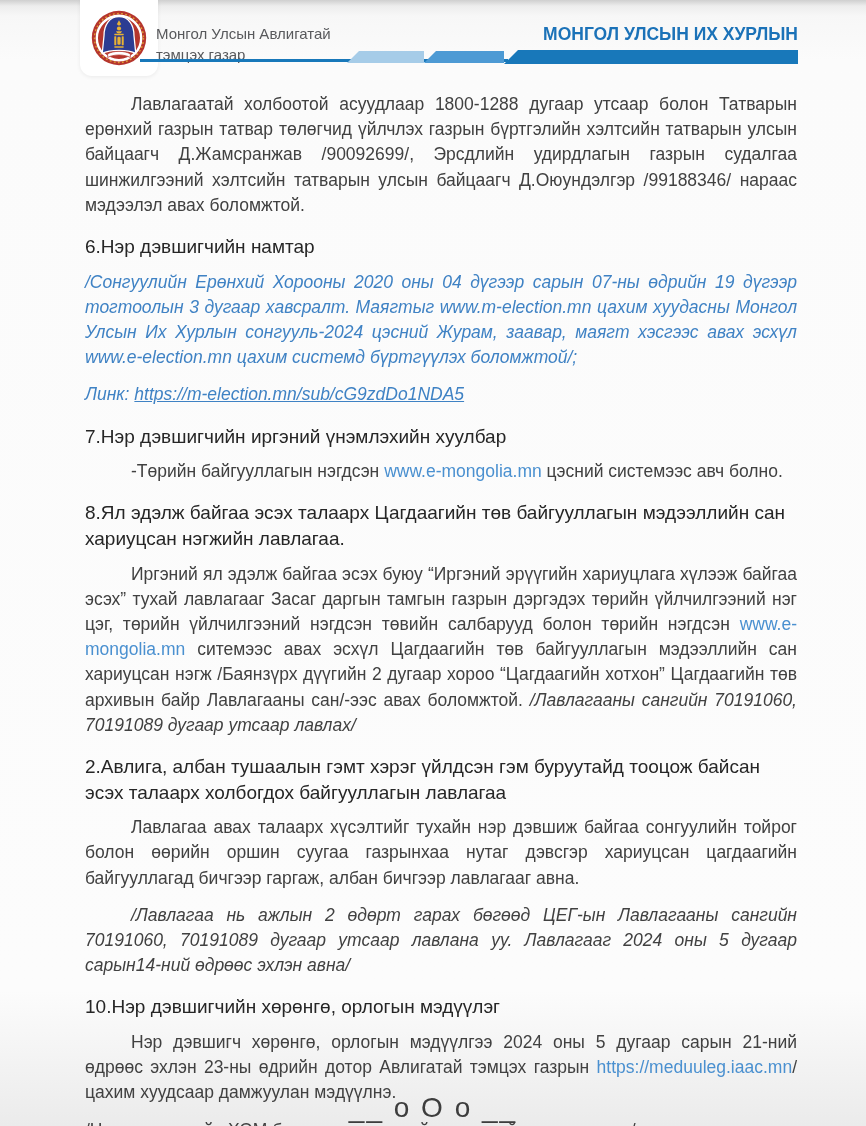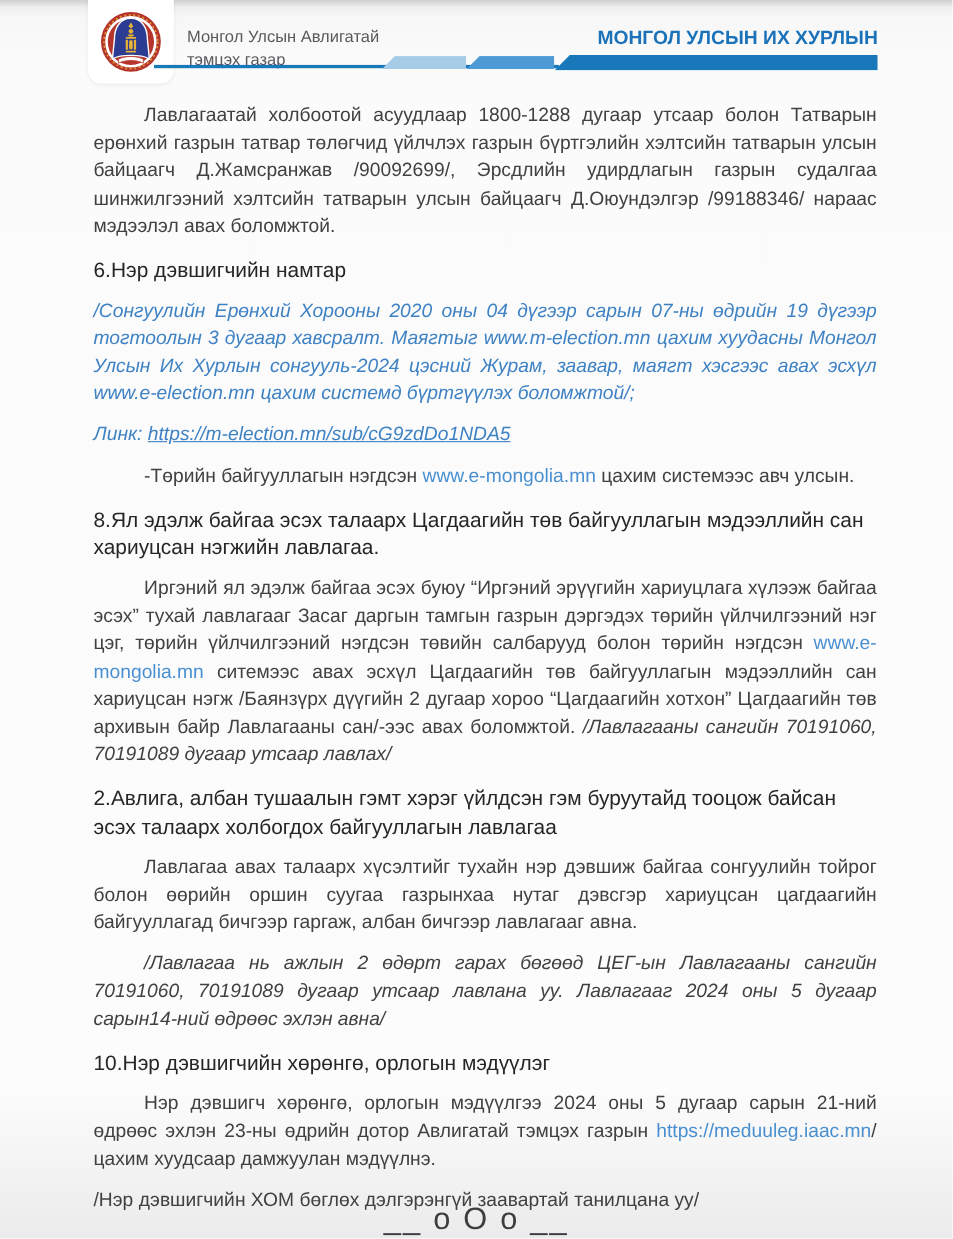--- a/index.html
+++ b/index.html
@@ -11,21 +11,21 @@
     background:linear-gradient(180deg,#cfcfcf 0px,#ededed 6px,#f7f7f7 16px,#fbfbfb 60px,#fcfcfc 88%,#ebebeb 100%);
   }
   
   .logo-panel{
     position:absolute;left:80px;top:0;width:78px;height:76px;
     background:#ffffff;border-radius:0 0 12px 12px;
     box-shadow:0 1px 4px rgba(0,0,0,.07);
   }
   .emblem{position:absolute;left:90px;top:9px;width:58px;height:58px;}
   .org-name{
-    position:absolute;left:170px;top:23px;
+    position:absolute;left:156px;top:23px;
     font-size:15px;line-height:1.4;color:#58595c;
   }
   .header-title{
     position:absolute;right:68px;top:7px;text-align:right;
     font-size:17.5px;font-weight:bold;line-height:1.3;color:#1b72b8;margin-top:16px;
   }
   .bar-line{position:absolute;left:140px;top:59px;width:368px;height:3px;background:#1878ba;}
   .bar-seg{position:absolute;top:51px;height:12px;}
   .seg1{left:347px;width:77px;background:#a6cce8;clip-path:polygon(12px 0,100% 0,100% 100%,0 100%);}
   .seg2{left:424px;width:80px;background:#4d9ad4;clip-path:polygon(12px 0,100% 0,100% 100%,0 100%);}
@@ -90,21 +90,22 @@
   </div>
 
   <main class="content">
 
     <p class="indent">Лавлагаатай холбоотой асуудлаар 1800-1288 дугаар утсаар болон Татварын ерөнхий газрын татвар төлөгчид үйлчлэх газрын бүртгэлийн хэлтсийн татварын улсын байцаагч Д.Жамсранжав /90092699/, Эрсдлийн удирдлагын газрын судалгаа шинжилгээний хэлтсийн татварын улсын байцаагч Д.Оюундэлгэр /99188346/ нараас мэдээлэл авах боломжтой.</p>
 
     <h2>6.Нэр дэвшигчийн намтар</h2>
     <p class="note">/Сонгуулийн Ерөнхий Хорооны 2020 оны 04 дүгээр сарын 07-ны өдрийн 19 дүгээр тогтоолын 3 дугаар хавсралт. Маягтыг www.m-election.mn цахим хуудасны Монгол Улсын Их Хурлын сонгууль-2024 цэсний Журам, заавар, маягт хэсгээс авах эсхүл www.e-election.mn цахим системд бүртгүүлэх боломжтой/;</p>
     <p><span class="note">Линк: </span><a class="note-link">https://m-election.mn/sub/cG9zdDo1NDA5</a></p>
 
-    <p class="indent"><span>-Төрийн байгууллагын нэгдсэн </span><a class="inline-link">www.e-mongolia.mn</a><span> цахим системээс авч улсын.</span></p>
+    <h2>7.Нэр дэвшигчийн иргэний үнэмлэхийн хуулбар</h2>
+    <p class="indent"><span>-Төрийн байгууллагын нэгдсэн </span><a class="inline-link">www.e-mongolia.mn</a><span> цэсний системээс авч болно.</span></p>
 
     <h2>8.Ял эдэлж байгаа эсэх талаарх Цагдаагийн төв байгууллагын мэдээллийн сан хариуцсан нэгжийн лавлагаа.</h2>
     <p class="indent"><span>Иргэний ял эдэлж байгаа эсэх буюу “Иргэний эрүүгийн хариуцлага хүлээж байгаа эсэх” тухай лавлагааг Засаг даргын тамгын газрын дэргэдэх төрийн үйлчилгээний нэг цэг, төрийн үйлчилгээний нэгдсэн төвийн салбарууд болон төрийн нэгдсэн </span><a class="inline-link">www.e-mongolia.mn</a><span> ситемээс авах эсхүл Цагдаагийн төв байгууллагын мэдээллийн сан хариуцсан нэгж /Баянзүрх дүүгийн 2 дугаар хороо “Цагдаагийн хотхон” Цагдаагийн төв архивын байр Лавлагааны сан/-ээс авах боломжтой. </span><span class="em-dark">/Лавлагааны сангийн 70191060, 70191089 дугаар утсаар лавлах/</span></p>
 
     <h2>2.Авлига, албан тушаалын гэмт хэрэг үйлдсэн гэм буруутайд тооцож байсан эсэх талаарх холбогдох байгууллагын лавлагаа</h2>
     <p class="indent">Лавлагаа авах талаарх хүсэлтийг тухайн нэр дэвшиж байгаа сонгуулийн тойрог болон өөрийн оршин суугаа газрынхаа нутаг дэвсгэр хариуцсан цагдаагийн байгууллагад бичгээр гаргаж, албан бичгээр лавлагааг авна.</p>
     <p class="indent em-dark">/Лавлагаа нь ажлын 2 өдөрт гарах бөгөөд ЦЕГ-ын Лавлагааны сангийн 70191060, 70191089  дугаар утсаар лавлана уу. Лавлагааг 2024 оны 5 дугаар сарын14-ний өдрөөс эхлэн авна/</p>
 
     <h2>10.Нэр дэвшигчийн хөрөнгө, орлогын мэдүүлэг</h2>
     <p class="indent"><span>Нэр дэвшигч хөрөнгө, орлогын мэдүүлгээ 2024 оны 5 дугаар сарын 21-ний өдрөөс эхлэн 23-ны өдрийн дотор Авлигатай тэмцэх газрын </span><a class="inline-link">https://meduuleg.iaac.mn</a><span>/ цахим хуудсаар дамжуулан мэдүүлнэ.</span></p>

